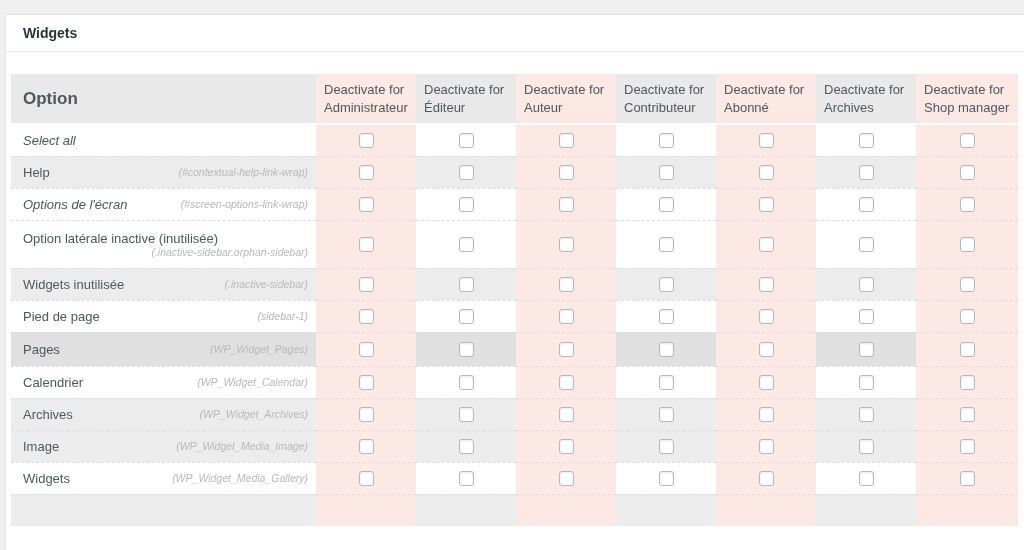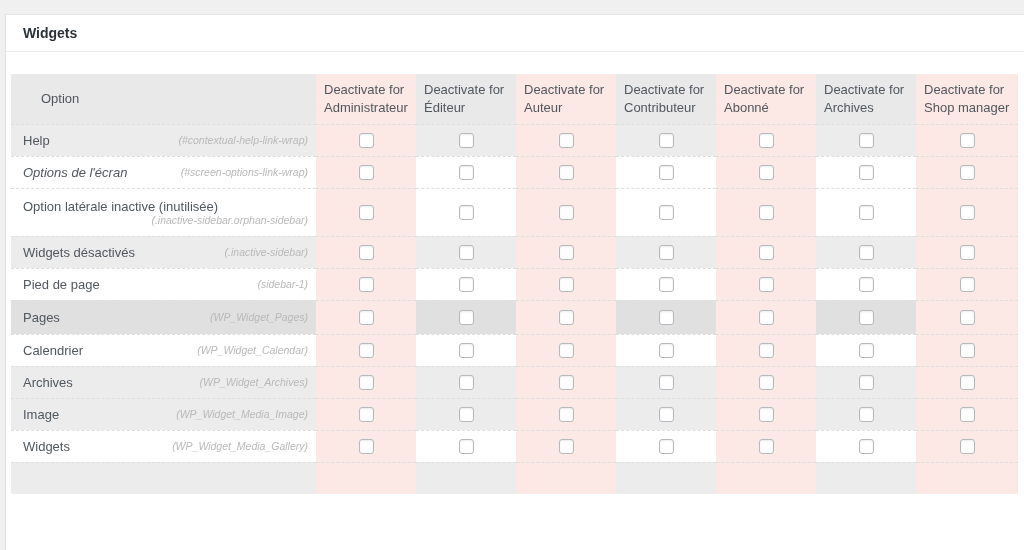--- a/index.html
+++ b/index.html
@@ -31,25 +31,25 @@
   table.options-table {
     border-collapse: collapse;
     table-layout: fixed;
     width: 1007px;
     font-size: 13px;
     color: #50575e;
   }
   th.option-col-header {
     background: var(--header-gray);
     text-align: left;
-    font-weight: normal;
+    font-weight: bold;
     vertical-align: middle;
-    padding: 0 8px 0 30px;
+    padding: 0 8px 0 12px;
     height: 50px;
-    font-size: 13px;
+    font-size: 17px;
   }
   th.role-col-header {
     background: var(--header-gray);
     text-align: left;
     font-weight: normal;
     vertical-align: middle;
     padding: 0 4px 0 8px;
     height: 50px;
     line-height: 18px;
     font-size: 13px;
@@ -123,20 +123,49 @@
         <th class="role-col-header pink"><span>Deactivate for</span><br><span>Administrateur</span></th>
             <th class="role-col-header"><span>Deactivate for</span><br><span>Éditeur</span></th>
             <th class="role-col-header pink"><span>Deactivate for</span><br><span>Auteur</span></th>
             <th class="role-col-header"><span>Deactivate for</span><br><span>Contributeur</span></th>
             <th class="role-col-header pink"><span>Deactivate for</span><br><span>Abonné</span></th>
             <th class="role-col-header"><span>Deactivate for</span><br><span>Archives</span></th>
             <th class="role-col-header pink"><span>Deactivate for</span><br><span>Shop manager</span></th>
           </tr>
       </thead>
       <tbody>
+          <tr class="shade-white h32 first-row">
+    <td class="opt-cell-td">
+      <div class="opt-cell">
+        <span class="opt-label italic">Select all</span>
+        <span class="opt-code"></span>
+      </div>
+    </td>
+  <td class="cb-cell pink">
+    <input type="checkbox" class="cb" style="">
+  </td>
+            <td class="cb-cell">
+    <input type="checkbox" class="cb" style="">
+  </td>
+            <td class="cb-cell pink">
+    <input type="checkbox" class="cb" style="">
+  </td>
+            <td class="cb-cell">
+    <input type="checkbox" class="cb" style="">
+  </td>
+            <td class="cb-cell pink">
+    <input type="checkbox" class="cb" style="">
+  </td>
+            <td class="cb-cell">
+    <input type="checkbox" class="cb" style="">
+  </td>
+            <td class="cb-cell pink">
+    <input type="checkbox" class="cb" style="">
+  </td>
+          </tr>
           <tr class="shade-gray h32">
     <td class="opt-cell-td">
       <div class="opt-cell">
         <span class="opt-label">Help</span>
         <span class="opt-code">(#contextual-help-link-wrap)</span>
       </div>
     </td>
   <td class="cb-cell pink">
     <input type="checkbox" class="cb" style="">
   </td>
@@ -213,21 +242,21 @@
             <td class="cb-cell">
     <input type="checkbox" class="cb" style="">
   </td>
             <td class="cb-cell pink">
     <input type="checkbox" class="cb" style="">
   </td>
           </tr>
           <tr class="shade-gray h32">
     <td class="opt-cell-td">
       <div class="opt-cell">
-        <span class="opt-label">Widgets désactivés</span>
+        <span class="opt-label">Widgets inutilisée</span>
         <span class="opt-code">(.inactive-sidebar)</span>
       </div>
     </td>
   <td class="cb-cell pink">
     <input type="checkbox" class="cb" style="">
   </td>
             <td class="cb-cell">
     <input type="checkbox" class="cb" style="">
   </td>
             <td class="cb-cell pink">

